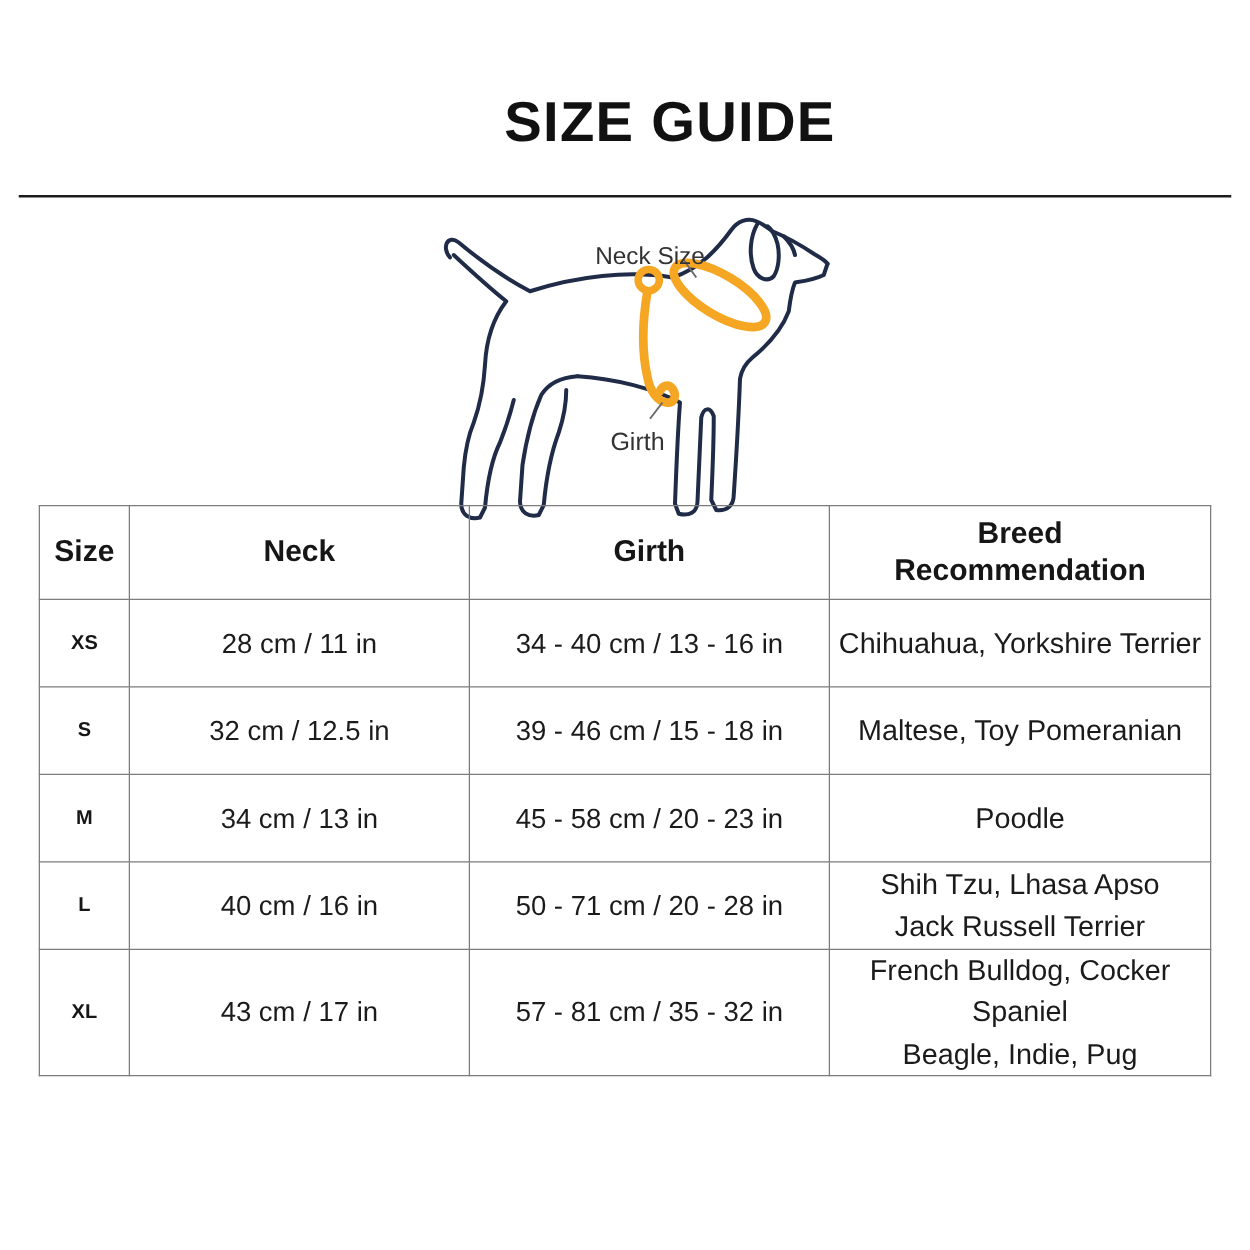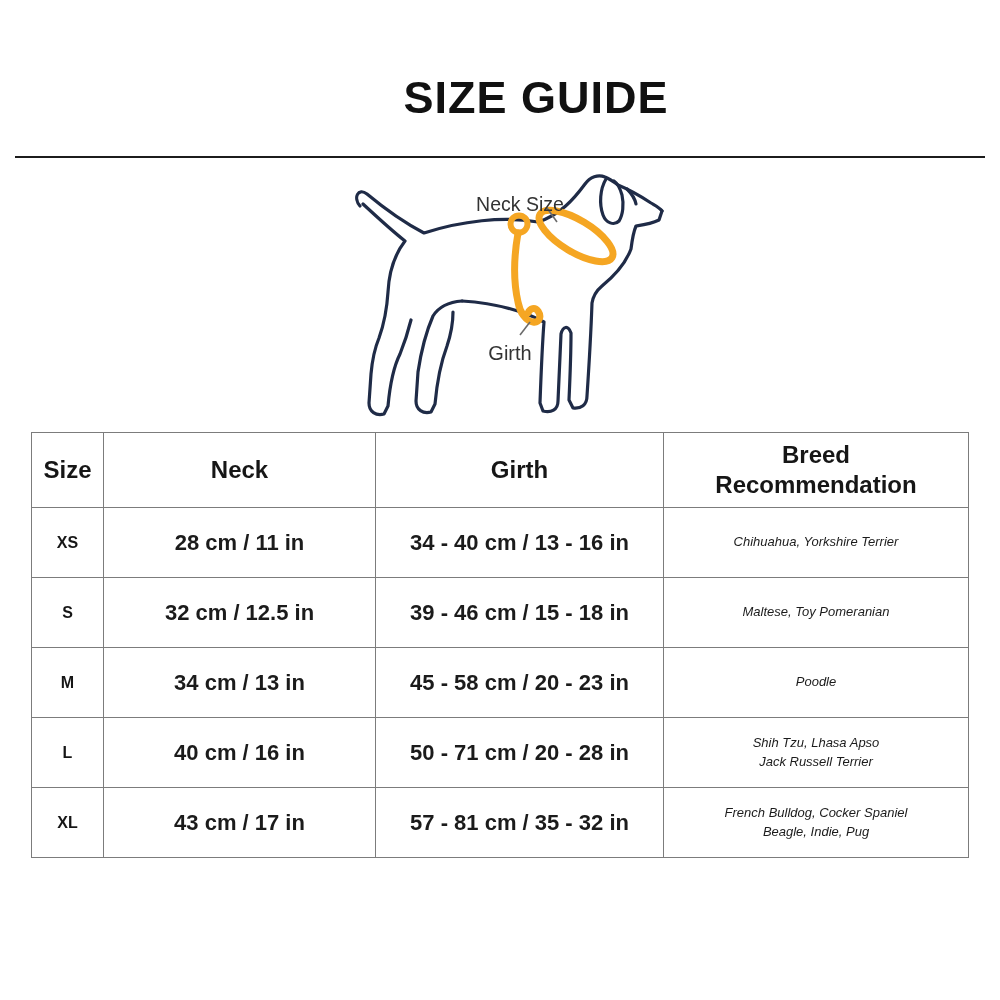--- a/index.html
+++ b/index.html
@@ -12,34 +12,34 @@
     text-align:center;font-size:45px;font-weight:700;letter-spacing:1px;color:#111;padding-left:36px;
   }
   .divider{
     position:absolute;top:156px;left:15px;width:970px;height:2px;background:#1c1c1c;
   }
   .diagram{
     position:absolute;left:345px;top:170px;width:360px;height:260px;
   }
   .diagram text{font-family:"Liberation Sans",sans-serif;}
   table.size-table{
-    position:absolute;left:31px;top:432px;width:937px;
+    position:absolute;left:31px;top:404px;width:937px;
     border-collapse:collapse;table-layout:fixed;
   }
   .size-table th,.size-table td{
     border:1.5px solid #7c7c7c;text-align:center;vertical-align:middle;padding:0 6px;
     overflow:hidden;
   }
   .size-table thead tr{height:75px;}
   .size-table tbody tr{height:70px;}
   .size-table th{font-size:24px;font-weight:700;color:#161616;}
   .size-table th .hdr-wrap{display:inline-block;max-width:218px;line-height:1.25;}
   td.c-size{font-size:16px;font-weight:700;color:#161616;}
-  td.c-neck,td.c-girth{font-size:22px;font-weight:700;}
-  td.c-breed{font-size:13px;font-weight:400;white-space:pre-line;line-height:1.45;font-style:italic;}
+  td.c-neck,td.c-girth{font-size:22px;font-weight:400;}
+  td.c-breed{font-size:23px;font-weight:400;white-space:pre-line;line-height:1.45;}
 </style>
 </head>
 <body>
 
 <h1 class="page-title">SIZE GUIDE</h1>
 
 <div class="divider"></div>
 
 <svg class="diagram" viewBox="0 0 360 260" aria-hidden="true">
 

